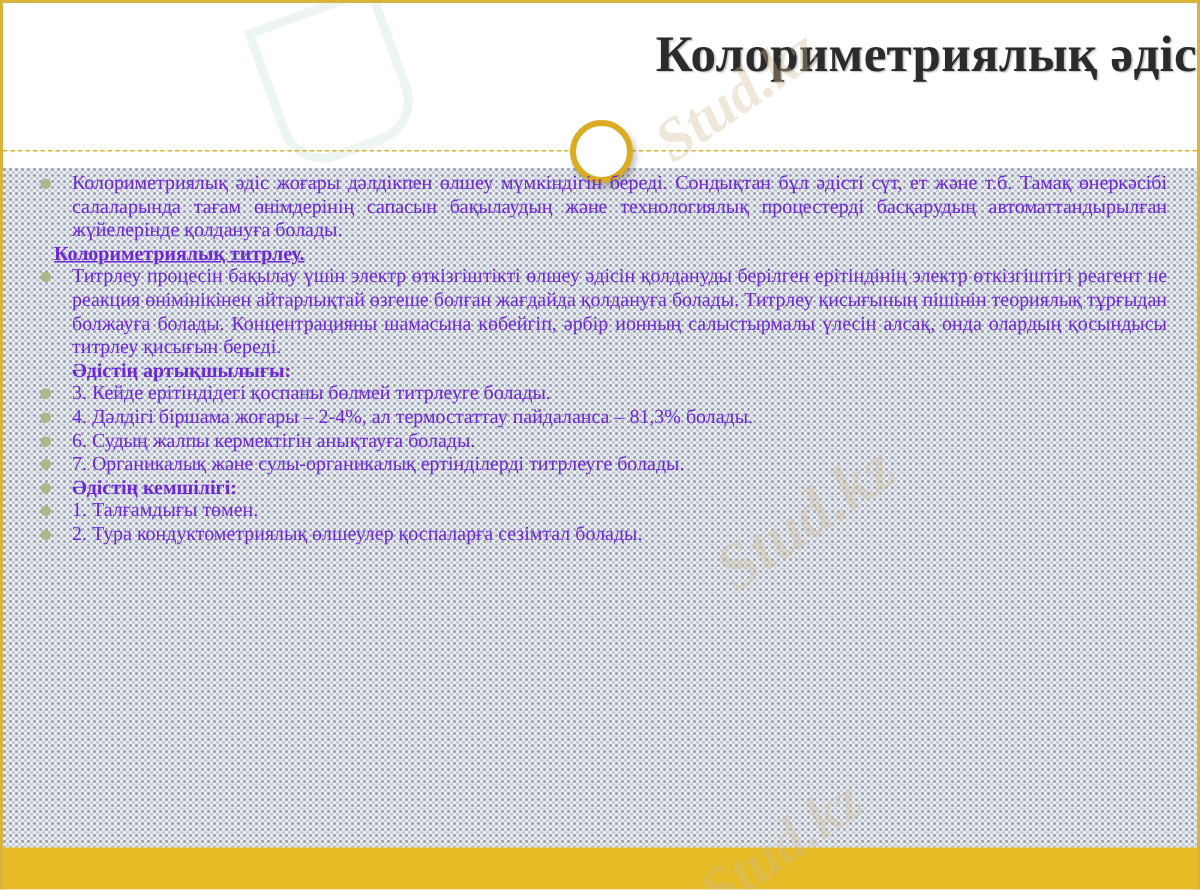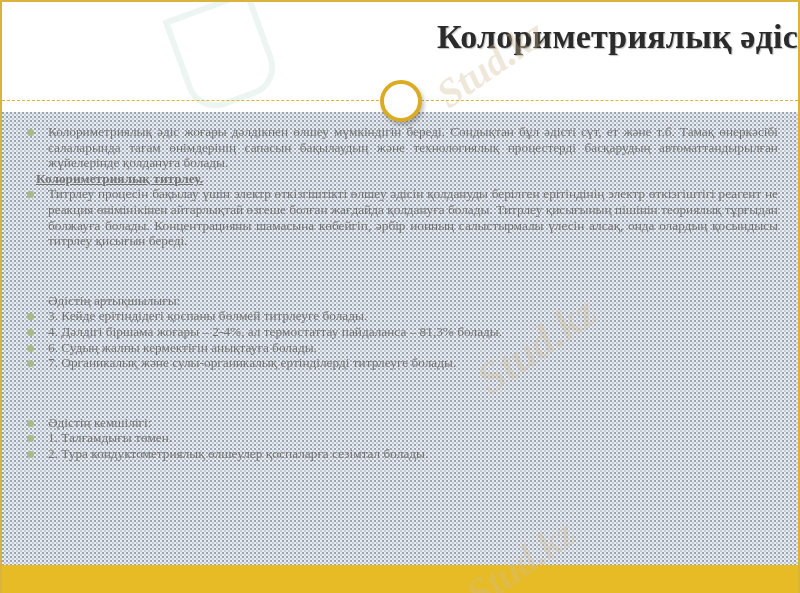--- a/index.html
+++ b/index.html
@@ -57,34 +57,34 @@
     }
     .wm1 { left: 430px; top: 40px; font-size: 40px; }
     .wm2 { left: 470px; top: 320px; font-size: 44px; }
     .wm3 { left: 460px; top: 540px; font-size: 40px; }
     .logo-ghost {
       position: absolute; left: 175px; top: 0px; width: 80px; height: 90px;
       border: 6px solid rgba(200, 225, 215, 0.35); border-radius: 0 0 30px 30px;
       transform: rotate(-20deg); pointer-events: none;
     }
     .content {
-      position: absolute; left: 26px; top: 124px; width: 752px;
-      font-size: 13.3px; line-height: 15.6px; color: #737373;
+      position: absolute; left: 26px; top: 114px; width: 752px;
+      font-size: 13.3px; line-height: 15.6px; color: #6d28d9;
     }
     .item {
       position: relative; padding-left: 22px; text-align: justify;
     }
     .item .bullet {
       position: absolute; left: 1px; top: 5px; width: 7px; height: 7px;
       border-radius: 50%; background: #a9b98a;
     }
     .subhead {
       padding-left: 10px; font-weight: bold; text-decoration: underline;
     }
-    .bold { font-weight: normal; margin-top: 44px; }
+    .bold { font-weight: bold; }
   </style>
 </head>
 <body>
 
 <div class="slide">
   <div class="header">
     <div class="logo-ghost"></div>
     <div class="title">Колориметриялық әдіс</div>
   </div>
 

